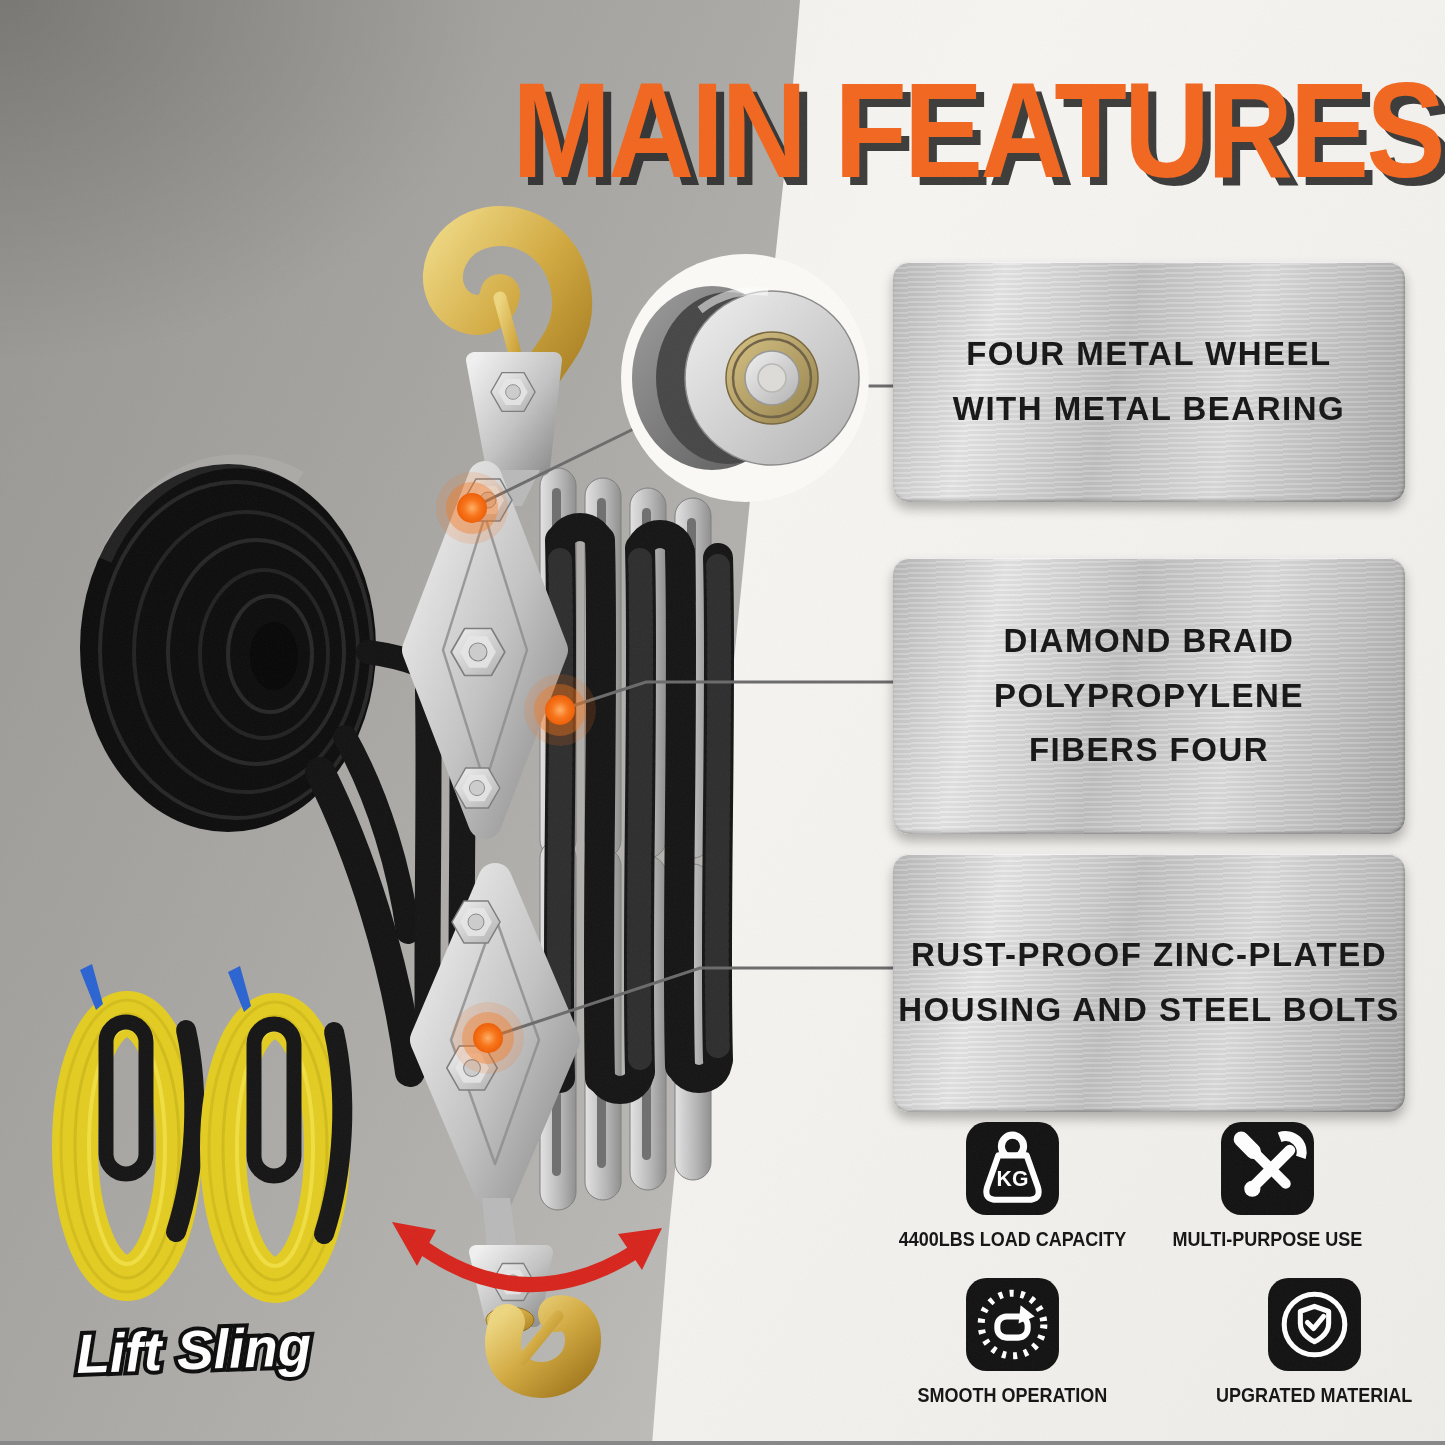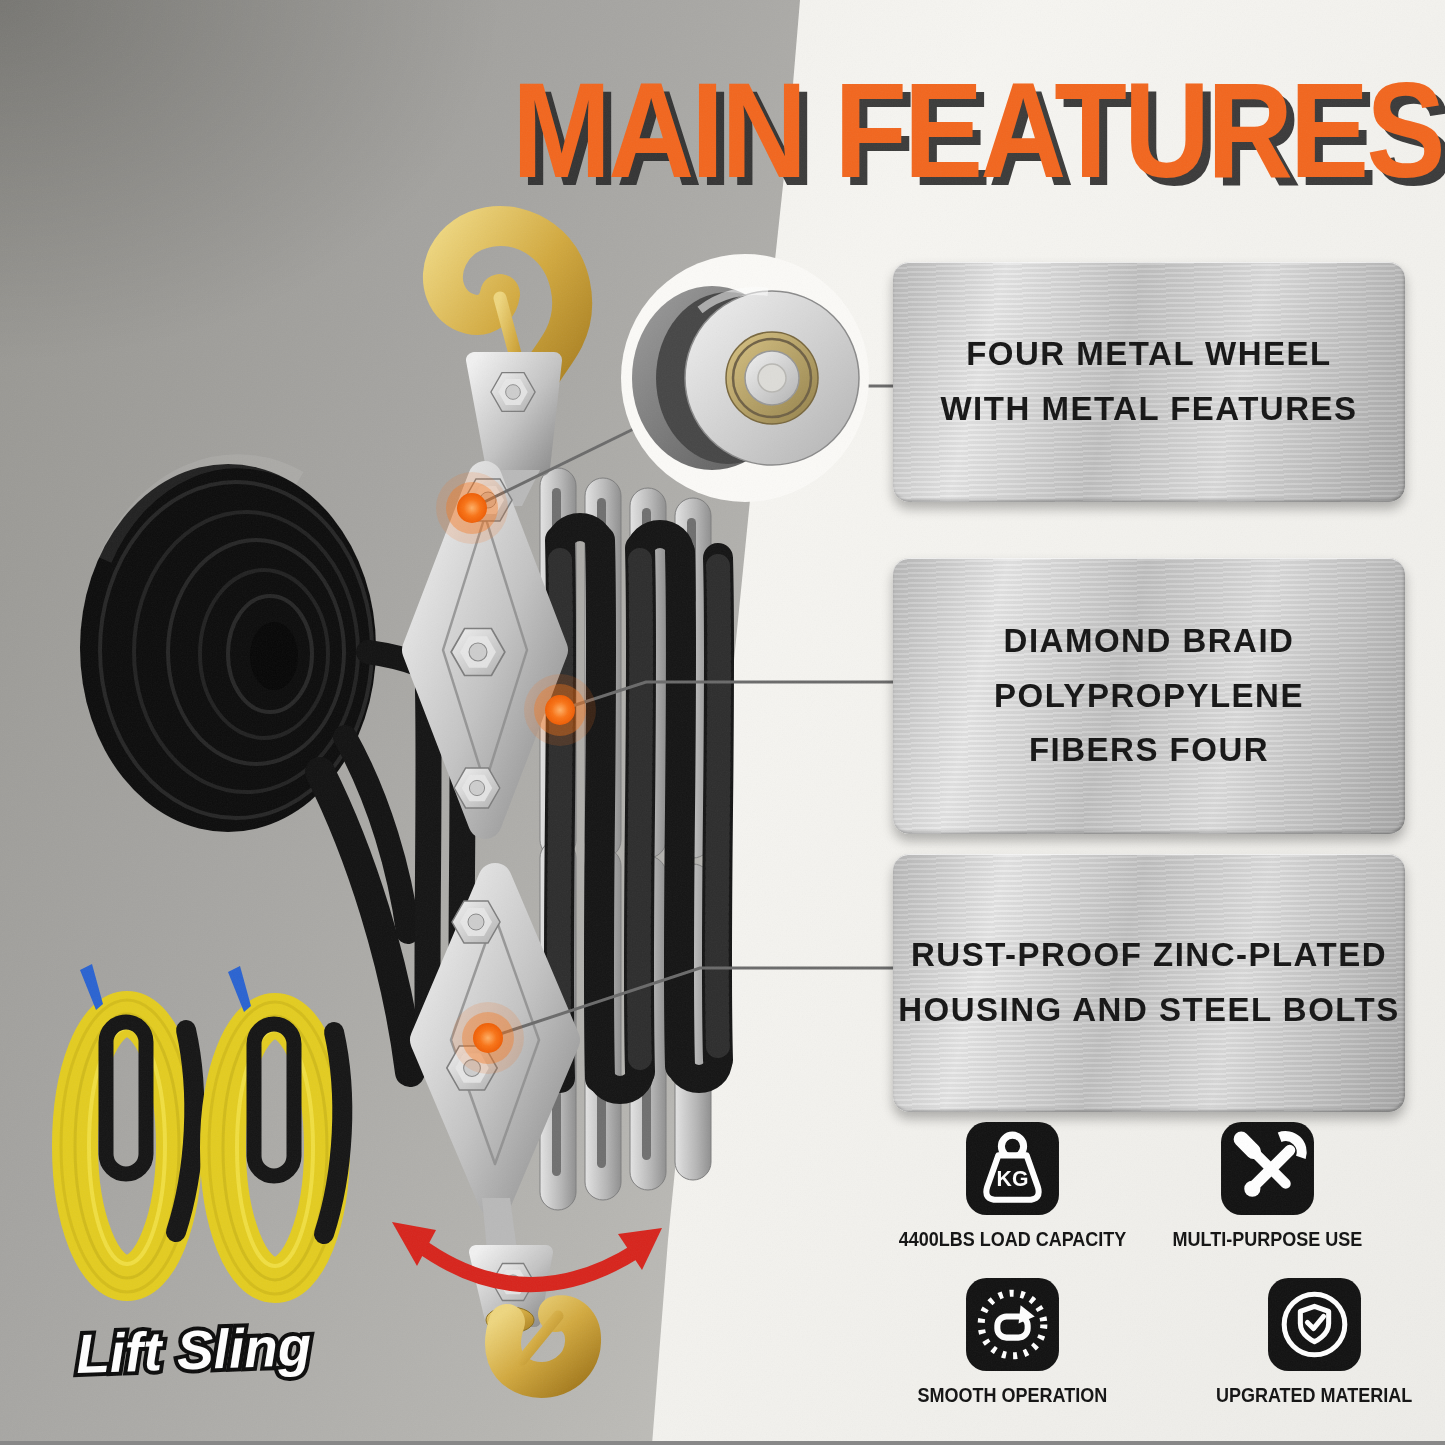--- a/index.html
+++ b/index.html
@@ -266,21 +266,21 @@
       <path d="M 418 1244 Q 525 1322 638 1250" stroke="#d7241c" stroke-width="15" fill="none"></path>
       <polygon points="392,1222 436,1230 417,1266"></polygon>
       <polygon points="662,1228 618,1234 642,1270"></polygon>
     </g>
   </svg>
 
   <div class="main-title">MAIN FEATURES</div>
 
   <div class="plate plate-1">
     <div class="plate-text">FOUR METAL WHEEL
-WITH METAL FEATURES</div>
+WITH METAL BEARING</div>
   </div>
   <div class="plate plate-2">
     <div class="plate-text">DIAMOND BRAID
 POLYPROPYLENE
 FIBERS FOUR</div>
   </div>
   <div class="plate plate-3">
     <div class="plate-text">RUST-PROOF ZINC-PLATED
 HOUSING AND STEEL BOLTS</div>
   </div>

